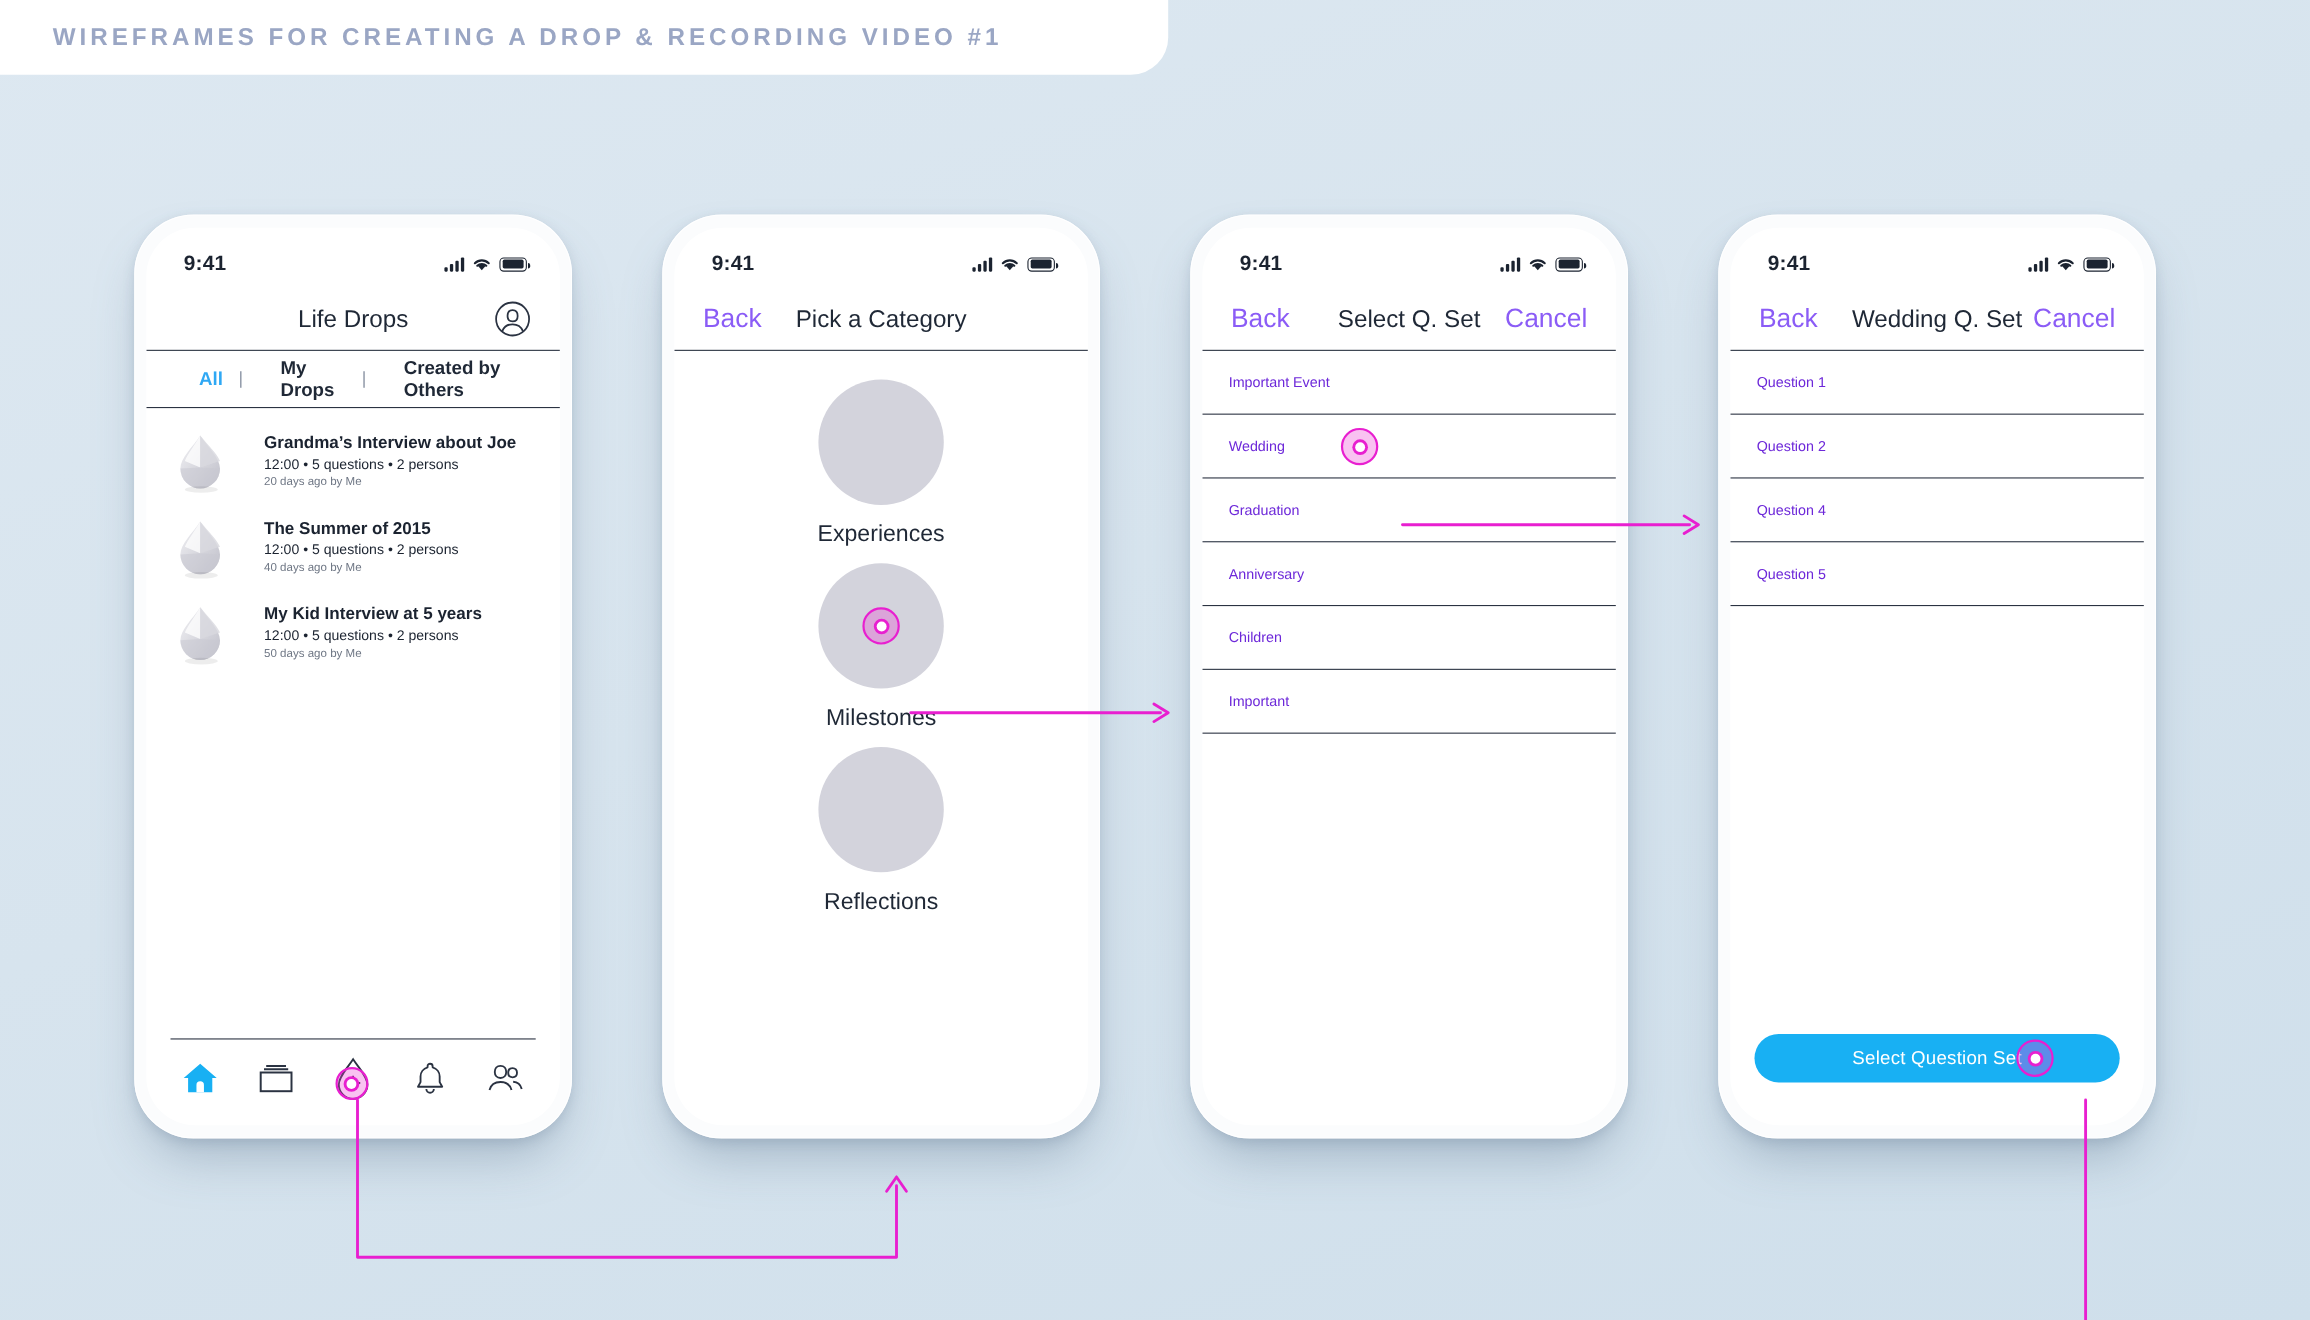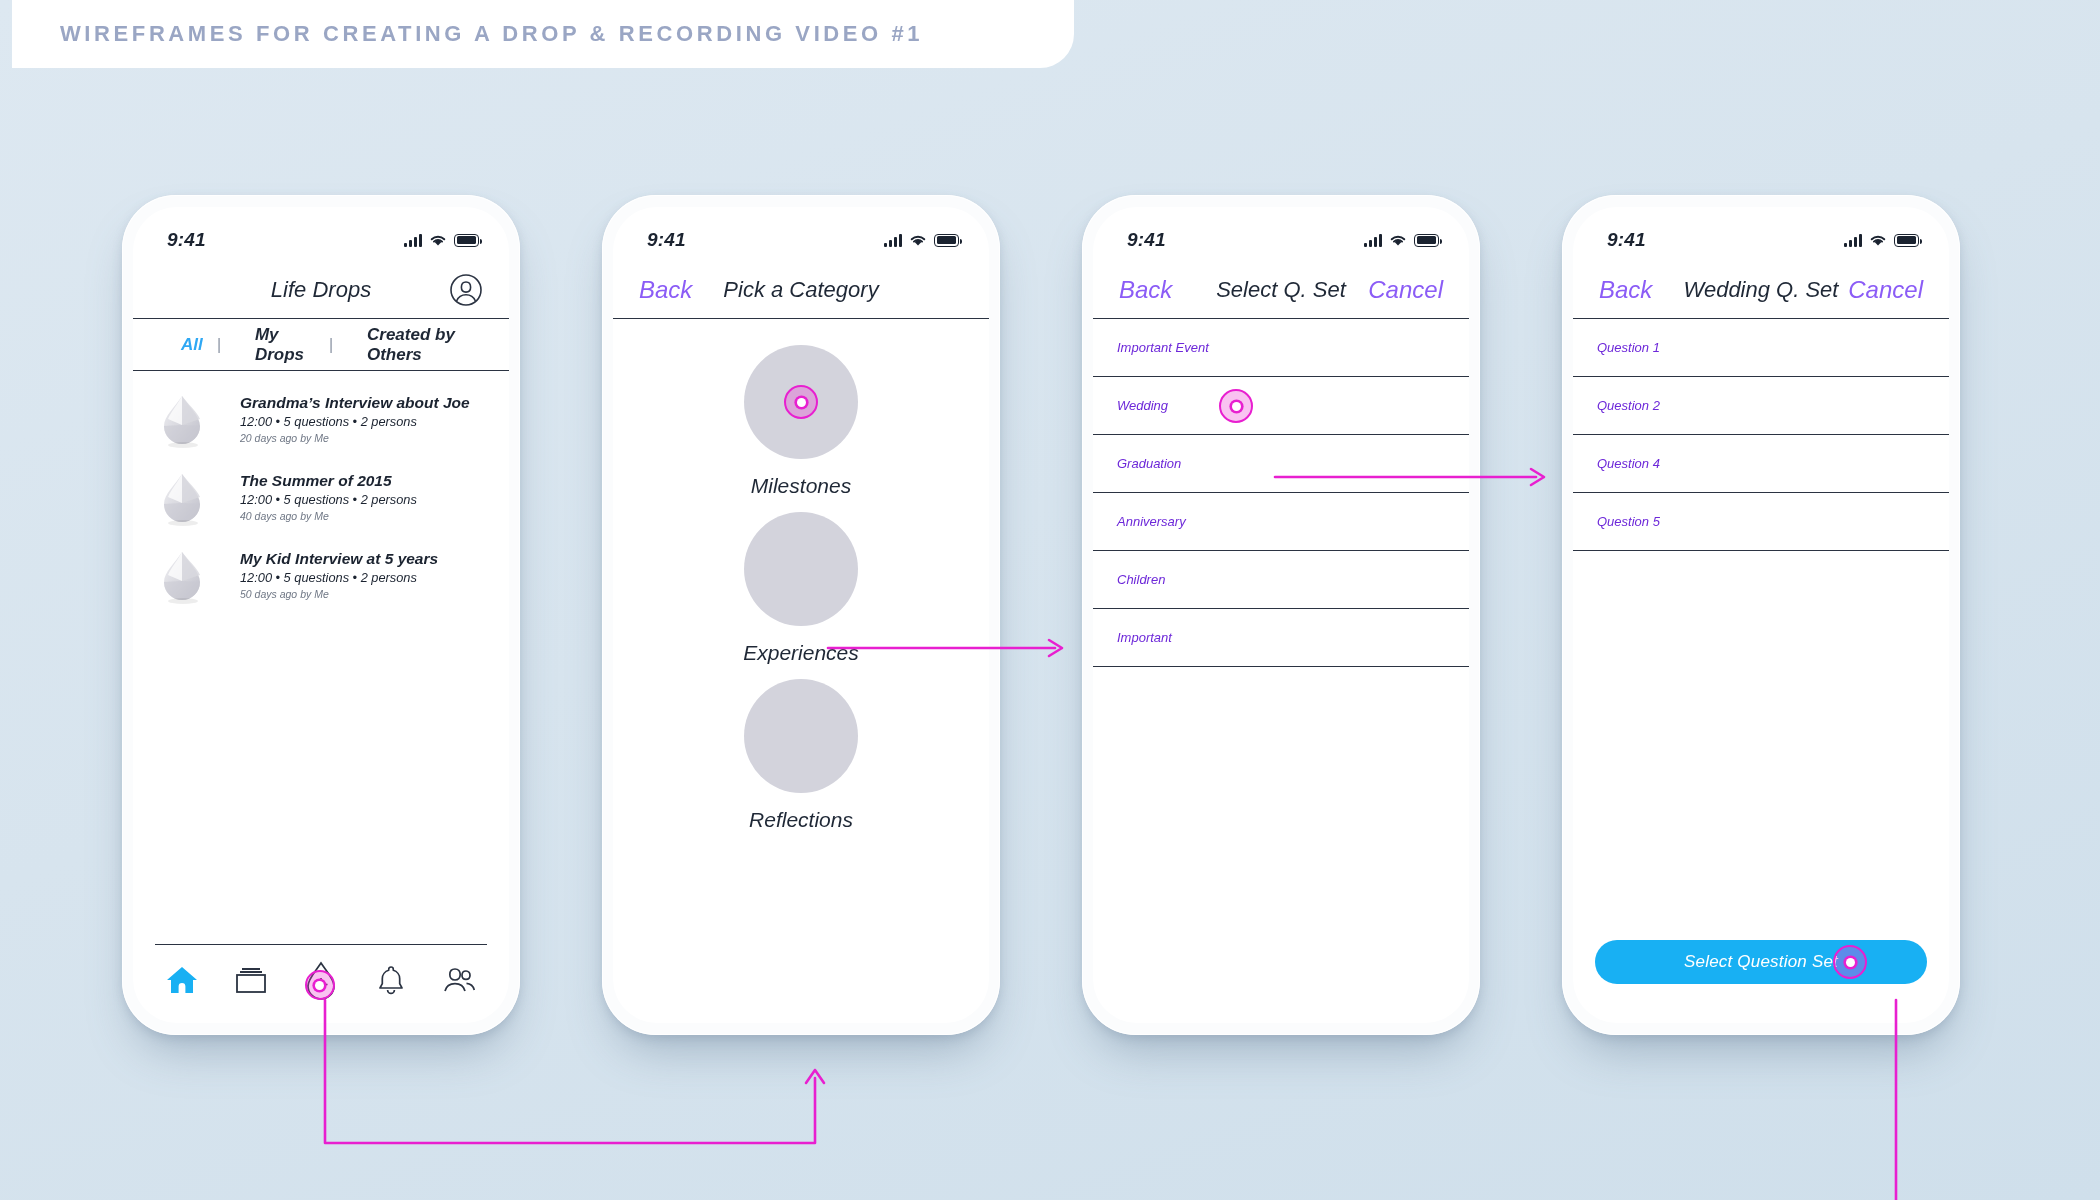--- a/index.html
+++ b/index.html
@@ -5,21 +5,21 @@
   * { box-sizing: border-box; margin: 0; padding: 0; }
   html, body { width: 2100px; height: 1200px; overflow: hidden; }
   body {
     font-family: "Liberation Sans", sans-serif;
     background: linear-gradient(160deg, #dde8f1 0%, #d7e4ee 45%, #cfdfeb 100%);
     position: relative;
   }
 
   
   #title-banner {
-    position: absolute; left: 12px; top: 0;
+    position: absolute; left: 0; top: 0;
     width: 1062px; height: 68px;
     background: #ffffff;
     border-bottom-right-radius: 34px;
     display: flex; align-items: center;
   }
   #title-banner .label {
     margin-left: 48px;
     font-size: 22px;
     font-weight: bold;
     letter-spacing: 3.6px;
@@ -30,21 +30,20 @@
   
   .phone {
     position: absolute;
     width: 398px; height: 840px;
     background: #fbfcfd;
     border-radius: 54px;
     box-shadow: 0 26px 46px -12px rgba(90,115,140,0.40),
                 0 4px 10px rgba(120,140,165,0.25),
                 inset 0 0 0 1px rgba(255,255,255,0.9);
     padding: 12px 11px;
-    font-style: italic;
   }
   .screen {
     width: 100%; height: 100%;
     background: #ffffff;
     border-radius: 44px;
     overflow: hidden;
     position: relative;
     display: flex; flex-direction: column;
   }
 
@@ -349,28 +348,28 @@
       </div>
     </div>
 
     <div class="navbar">
       <div class="nav-left">Back</div>
       <div class="nav-title">Pick a Category</div>
     </div>
 
     <div class="cat-wrap">
       <div class="cat">
+        <div class="cat-circle"></div>
+        <div class="cat-label">Experiences</div>
+      </div>
+      <div class="cat">
         <div class="cat-circle">
           <div class="tap" style="left:40px; top:40px;"></div>
         </div>
         <div class="cat-label">Milestones</div>
-      </div>
-      <div class="cat">
-        <div class="cat-circle"></div>
-        <div class="cat-label">Experiences</div>
       </div>
       <div class="cat">
         <div class="cat-circle"></div>
         <div class="cat-label">Reflections</div>
       </div>
     </div>
 
   </div>
 </div>
 

